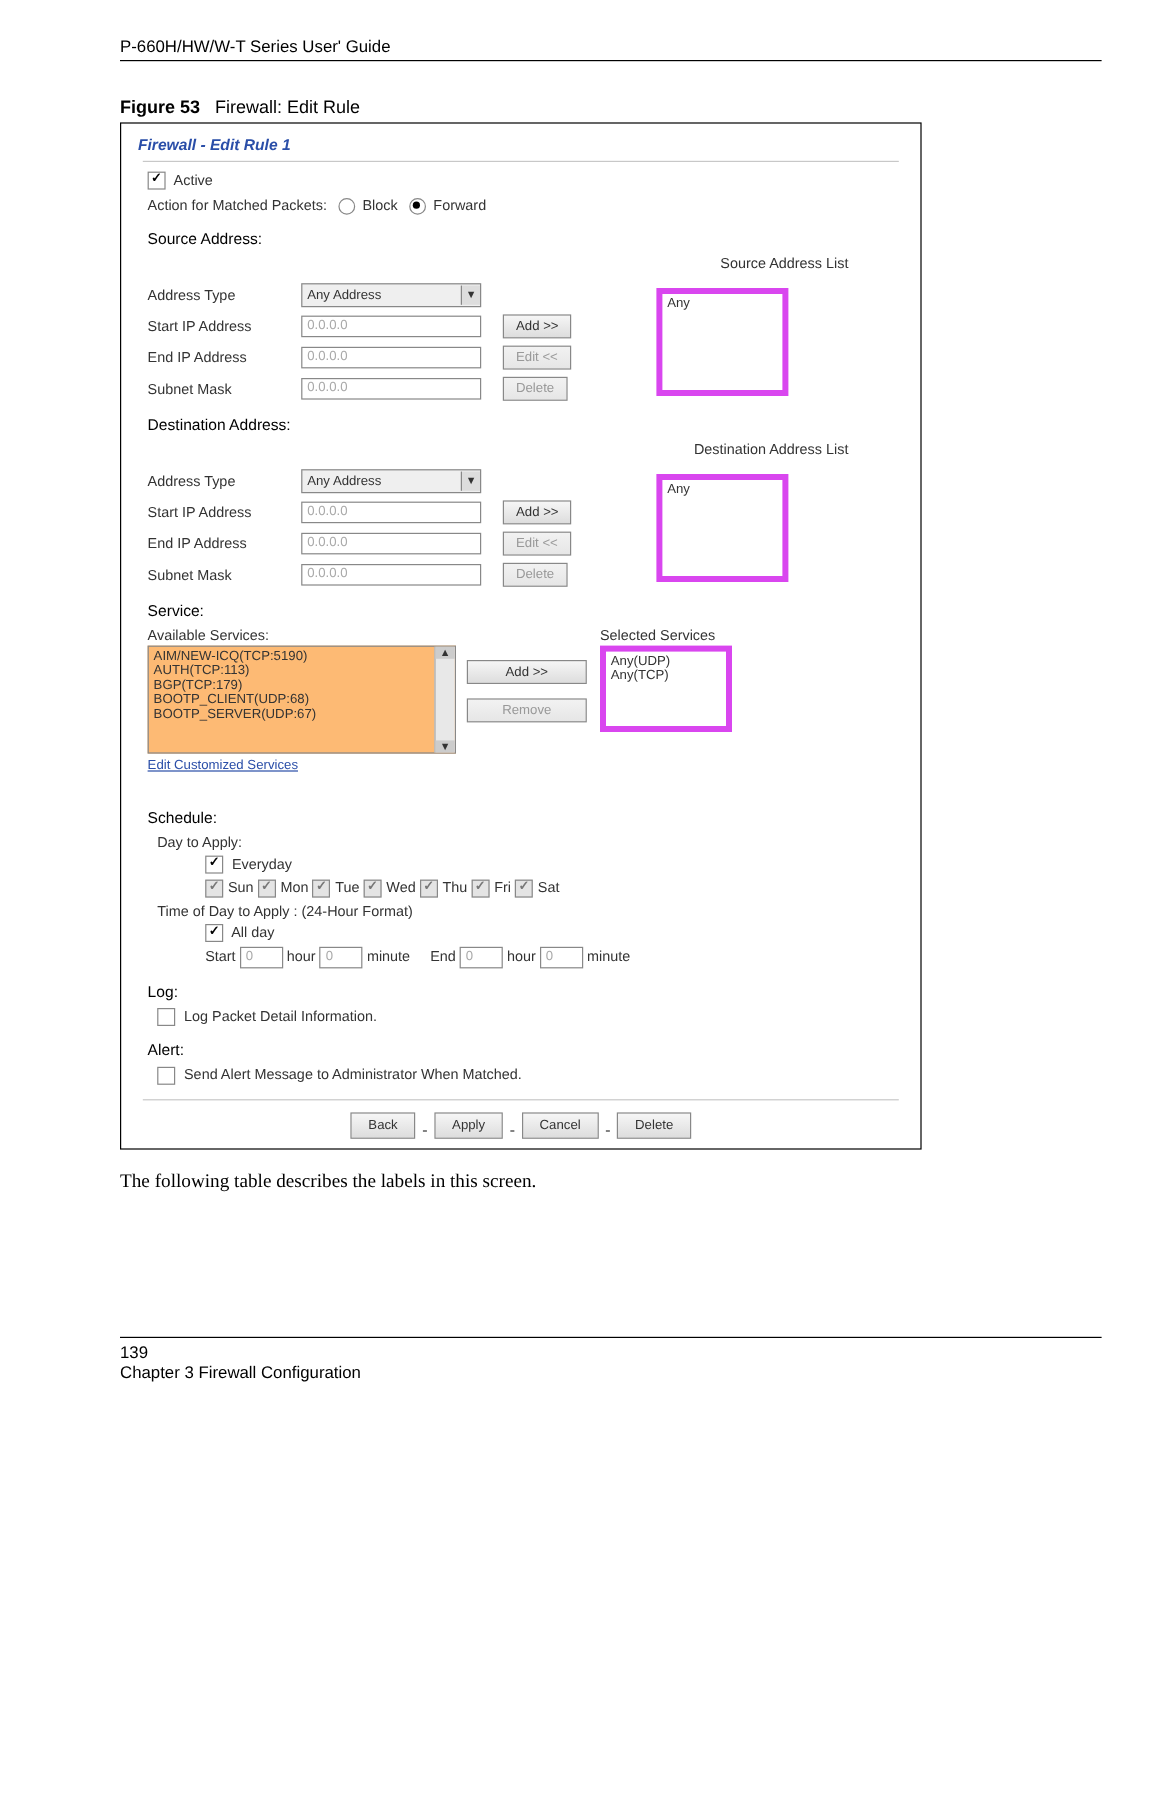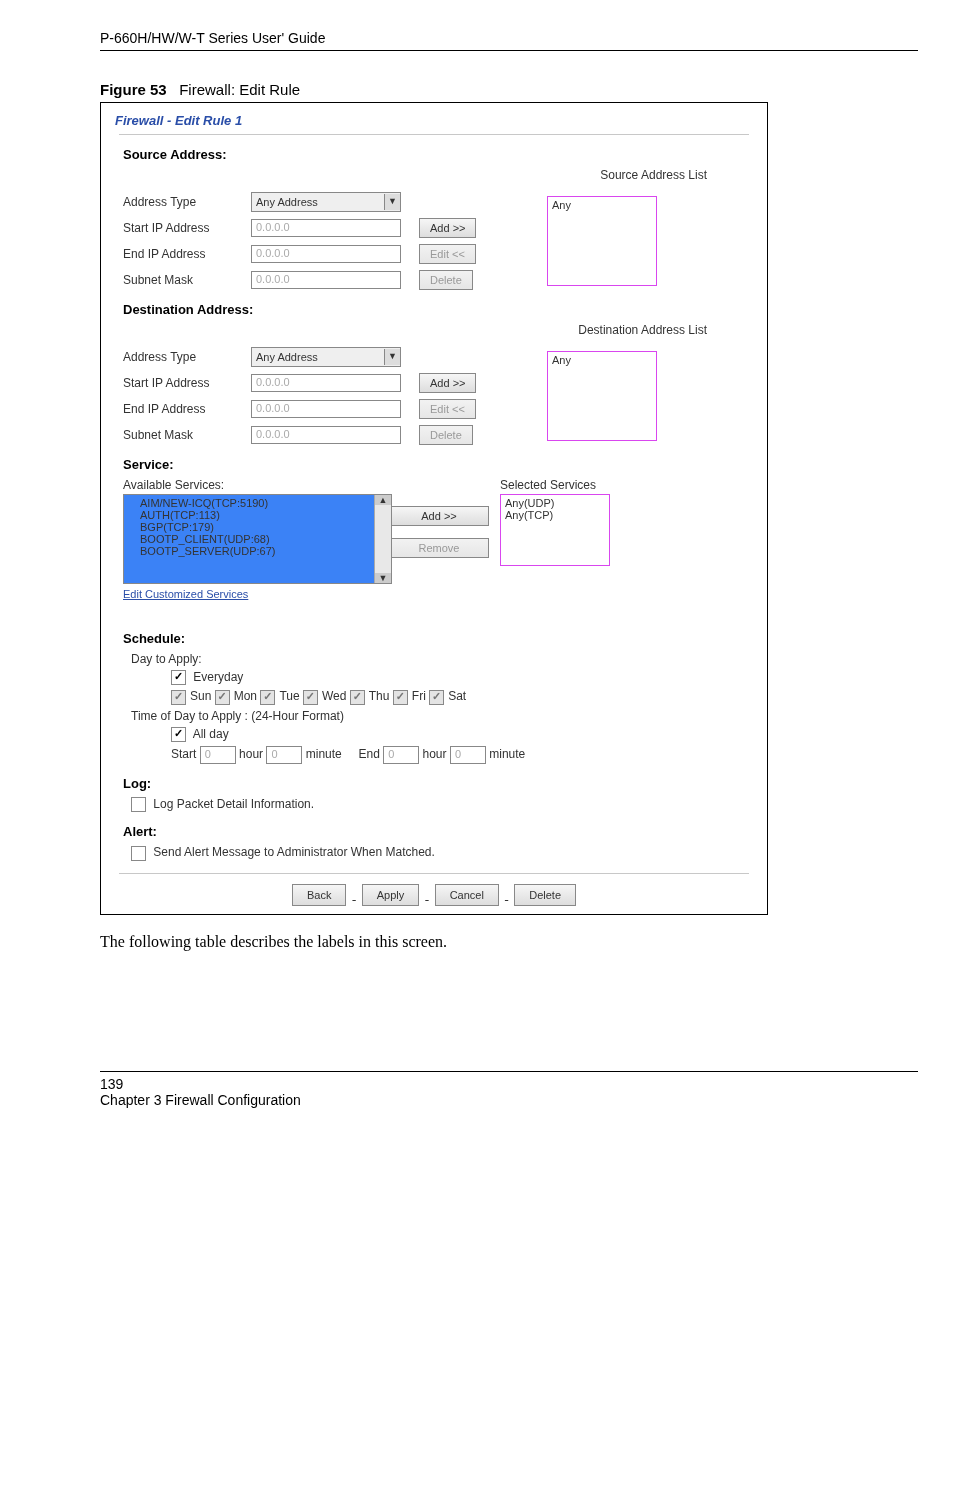--- a/index.html
+++ b/index.html
@@ -71,21 +71,21 @@
   .radio {
     display:inline-block;
     width:12px;height:12px;border:1px solid #888;border-radius:50%;
     vertical-align:middle;margin:0 3px 0 6px;background:#fff;position:relative;
   }
   .radio.selected::after {
     content:"";display:block;width:6px;height:6px;background:#000;border-radius:50%;
     position:absolute;top:2px;left:2px;
   }
   .sec-head {
-    font-weight: bold;
+    font-weight: normal;
     color: #000;
     font-size: 13px;
     margin: 12px 0 6px 12px;
   }
   .addr-grid {
     display: grid;
     grid-template-columns: 110px 150px 110px 160px;
     column-gap: 18px;
     row-gap: 6px;
     align-items: center;
@@ -122,21 +122,21 @@
     background: linear-gradient(#f6f6f6,#ddd);
     padding: 3px 10px;
     font-size: 11px;
     color:#333;
     min-width: 52px;
     text-align:center;
     box-sizing: border-box;
   }
   .btn.disabled { color:#999; background:linear-gradient(#f2f2f2,#e6e6e6);}
   .listbox {
-    border:1px solid #d946ef;
+    border:5px solid #d946ef;
     background:#fff;
     font-size:11px;
     padding:2px 4px;
     overflow:hidden;
     box-sizing:border-box;
   }
   .listbox.small { width: 110px; height: 90px; }
   .list-header {
     font-size: 12px;
     color:#333;
@@ -147,22 +147,22 @@
   }
   .svc-row {
     display:grid;
     grid-template-columns: 255px 100px 1fr;
     column-gap: 30px;
     margin: 0 12px;
     align-items:start;
     gap:11px;
   }
   .svc-list {
-    border:1px solid #888;background:#3b82f6;font-size:11px;
-    height: 88px; width: 100%; position:relative;padding-left:12px;
+    border:1px solid #888;background:#fdba74;font-size:11px;
+    height: 88px; width: 100%; position:relative;
   }
   .svc-list .items { padding: 2px 4px; }
   .svc-list .scroll {
     position:absolute;right:0;top:0;bottom:0;width:16px;background:#e8e8e8;
     border-left:1px solid #aaa;
     display:flex;flex-direction:column;justify-content:space-between;align-items:center;
     font-size:9px;
   }
   .svc-list .scroll span { background:#ccc;width:100%;text-align:center; }
   .svc-btns { display:flex;flex-direction:column;gap:12px;margin-top:2px; }
@@ -200,20 +200,33 @@
   <hr class="hr-top">
 
   <div class="fig-caption">
     <b>Figure 53</b>&nbsp;&nbsp;&nbsp;<span>Firewall: Edit Rule</span>
   </div>
 
   <div class="screenshot">
     <div class="panel-title">Firewall - Edit Rule 1</div>
     <hr class="thin-hr">
 
+    <div class="section-body">
+      <div style="margin-bottom:6px;">
+        <span class="chk checked"></span>
+        <span class="lbl">Active</span>
+      </div>
+      <div>
+        <span class="lbl">Action for Matched Packets:</span>
+        <span class="radio"></span>
+        <span class="lbl">Block</span>
+        <span class="radio selected"></span>
+        <span class="lbl">Forward</span>
+      </div>
+    </div>
 
     
     <div class="sec-head">Source Address:</div>
     <div class="addr-grid">
       <div></div>
         <div></div>
         <div></div>
       <div class="col-right">
         <div class="list-header subhead-right">Source Address List</div>
       </div>

